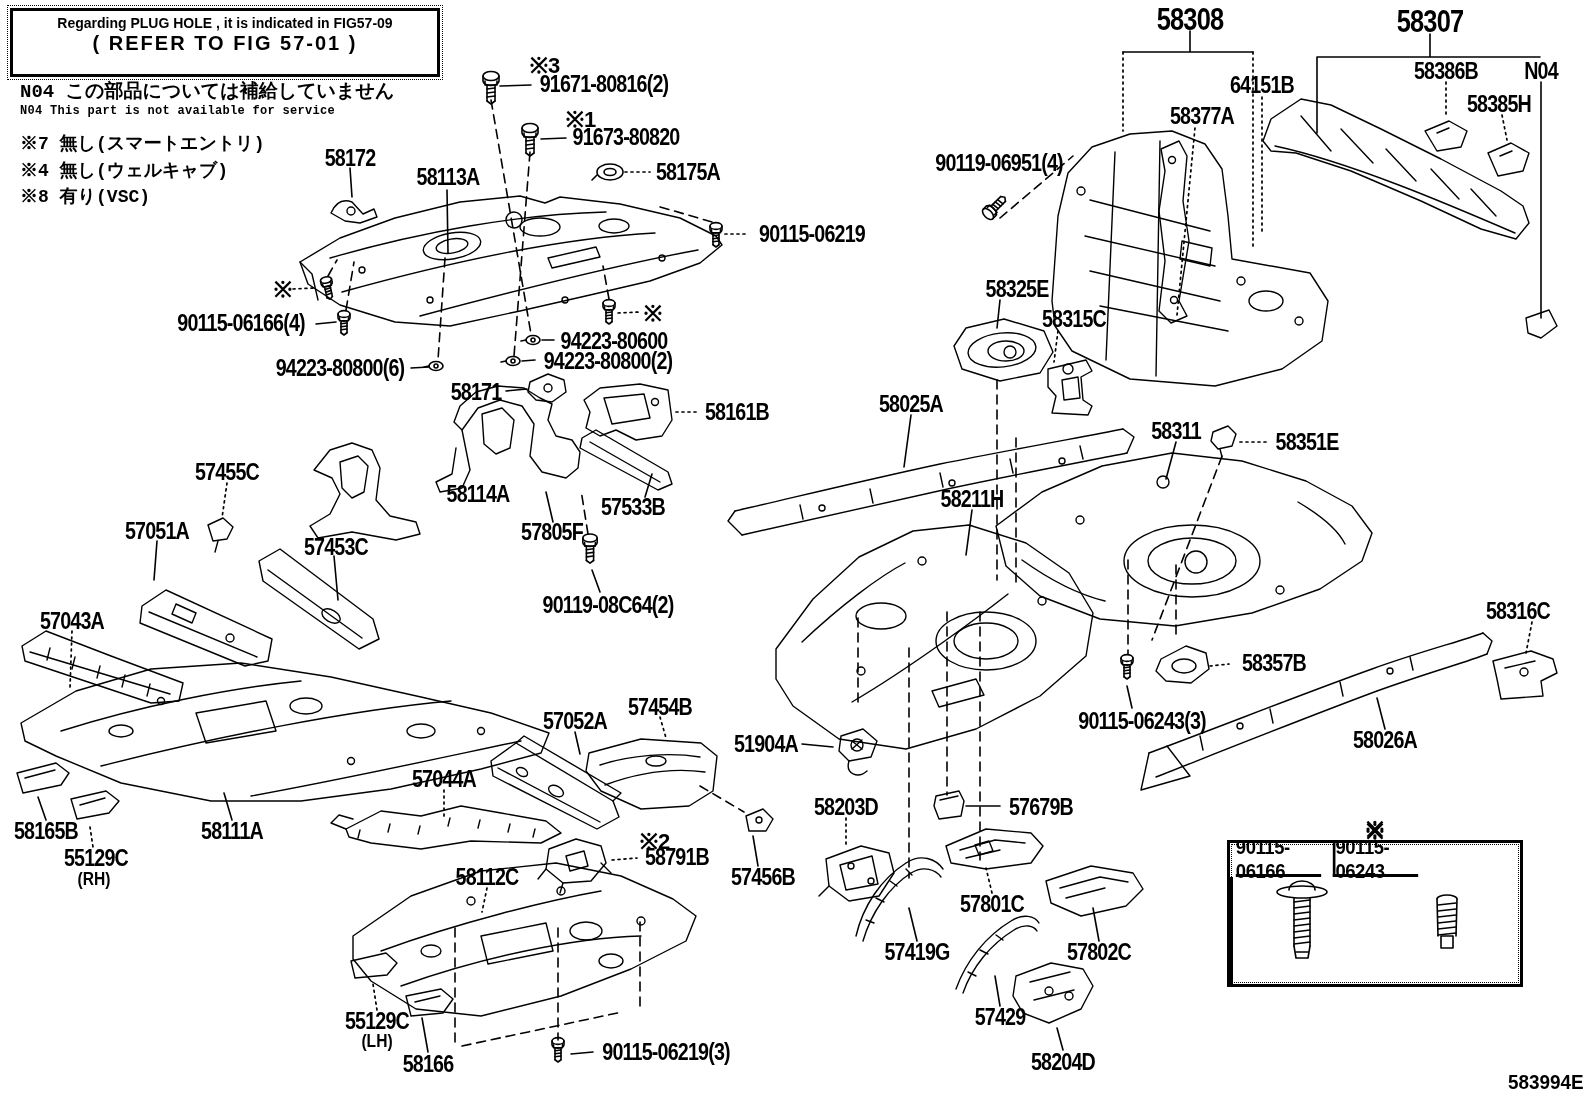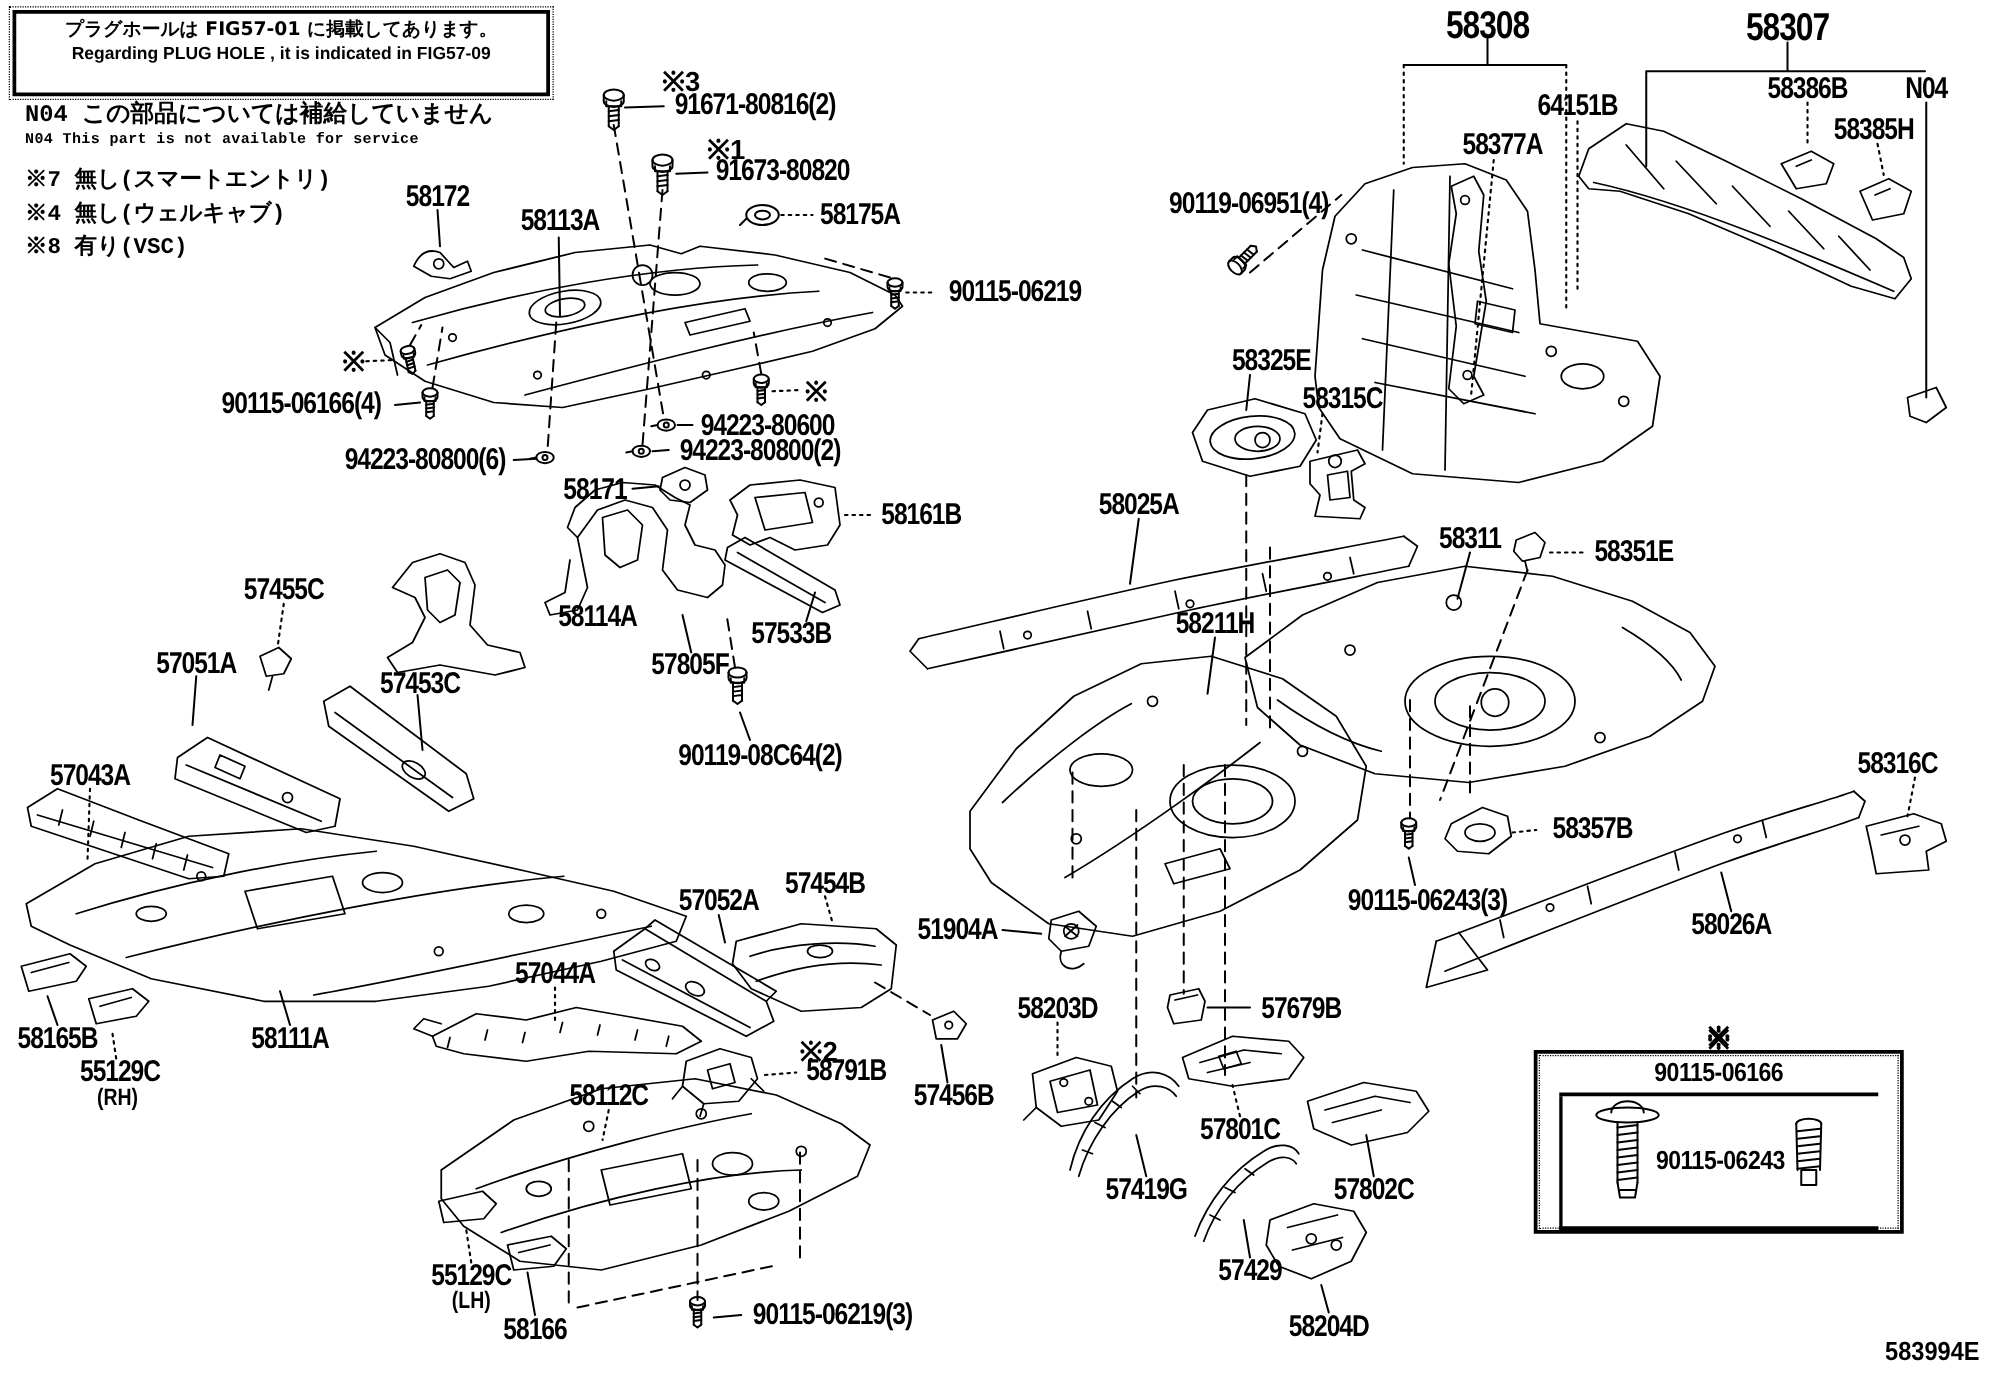--- a/index.html
+++ b/index.html
@@ -25,21 +25,21 @@
   .svc-note.jp1{left:20px;top:78px;font-size:19px;}
   .svc-note.en1{left:20px;top:104px;font-size:12px;letter-spacing:.3px;}
   .svc-note.a1{left:20px;top:131px;font-size:18px;}
   .svc-note.a2{left:20px;top:158px;font-size:18px;}
   .svc-note.a3{left:20px;top:184px;font-size:18px;}
   .ftable{position:absolute;left:1227px;top:840px;width:296px;height:147px;z-index:3;
           border:3px solid #000;box-sizing:border-box;}
   .ftable::before{content:"";position:absolute;inset:1px;border:1px dotted #000;pointer-events:none;}
   .ft-ast{position:absolute;top:-30px;left:50%;transform:translateX(-50%);
           font-size:22px;font-weight:bold;}
-  .ft-grid{display:grid;grid-template-columns:1fr;grid-template-rows:34px 1fr;height:100%;}
+  .ft-grid{display:grid;grid-template-columns:1fr 1fr 1fr;grid-template-rows:34px 1fr;height:100%;}
   .ft-cell{display:flex;align-items:center;justify-content:center;box-sizing:border-box;}
   .ft-cell.head{border-bottom:3px solid #000;font-weight:bold;font-size:21px;
                 letter-spacing:-.5px;transform:scaleX(.88);}
   .ft-cell.colb{border-left:3px solid #000;transform-origin:center;}
   .page-code{position:absolute;left:1508px;top:1070px;z-index:3;font-size:21px;font-weight:bold;
              letter-spacing:0;transform:scaleX(.9);transform-origin:left;}
 </style>
 </head>
 <body>
 
@@ -466,22 +466,22 @@
       <use href="#clip" transform="translate(533,340)"></use>
       <use href="#clip" transform="translate(513,361)"></use>
       <use href="#clip" transform="translate(436,366)"></use>
       <use href="#nut" transform="translate(610,172)"></use>
       <use href="#screwBig" transform="translate(1302,884)"></use>
       <use href="#screwSmall" transform="translate(1447,896)"></use>
     </g>
   </svg>
 
   <div class="note-box">
-    <div class="nb-jp">プラグホールは FIG57-01 に掲載してあります。</div>
     <div class="nb-en">Regarding PLUG HOLE , it is indicated in FIG57-09</div>
+    <div class="nb-refer">( REFER TO FIG 57-01 )</div>
   </div>
 
   <div class="svc-note jp1">N04 この部品については補給していません</div>
   <div class="svc-note en1">N04 This part is not available for service</div>
   <div class="svc-note a1">※7 無し(スマートエントリ)</div>
   <div class="svc-note a2">※4 無し(ウェルキャブ)</div>
   <div class="svc-note a3">※8 有り(VSC)</div>
 
   <div class="layer">
       <div class="plabel lg" style="left: 1190px; top: 20px;">58308</div>

